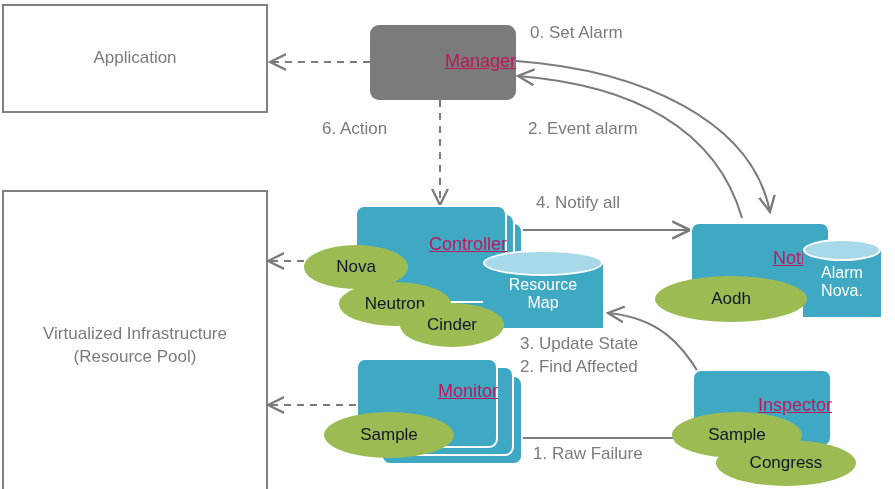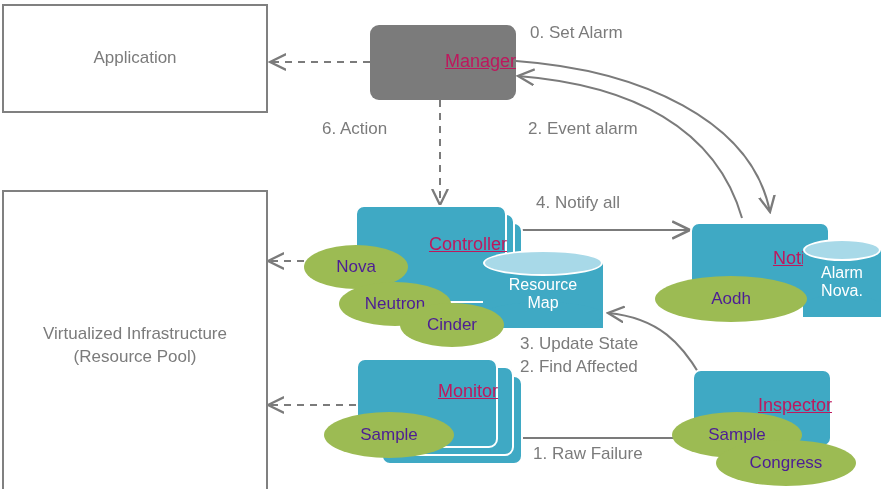--- a/index.html
+++ b/index.html
@@ -58,21 +58,21 @@
     white-space: nowrap;
     text-decoration: underline;
   }
   .ellipse {
     position: absolute;
     background: #9cbb53;
     border-radius: 50%;
     display: flex;
     align-items: center;
     justify-content: center;
-    color: #4c1d95;
+    color: #0f172a;
     font-size: 17px;
     white-space: nowrap;
   }
   .cyl {
     position: absolute;
   }
   .cyl .cyl-body {
     position: absolute;
     left: 0;
     right: 0;

